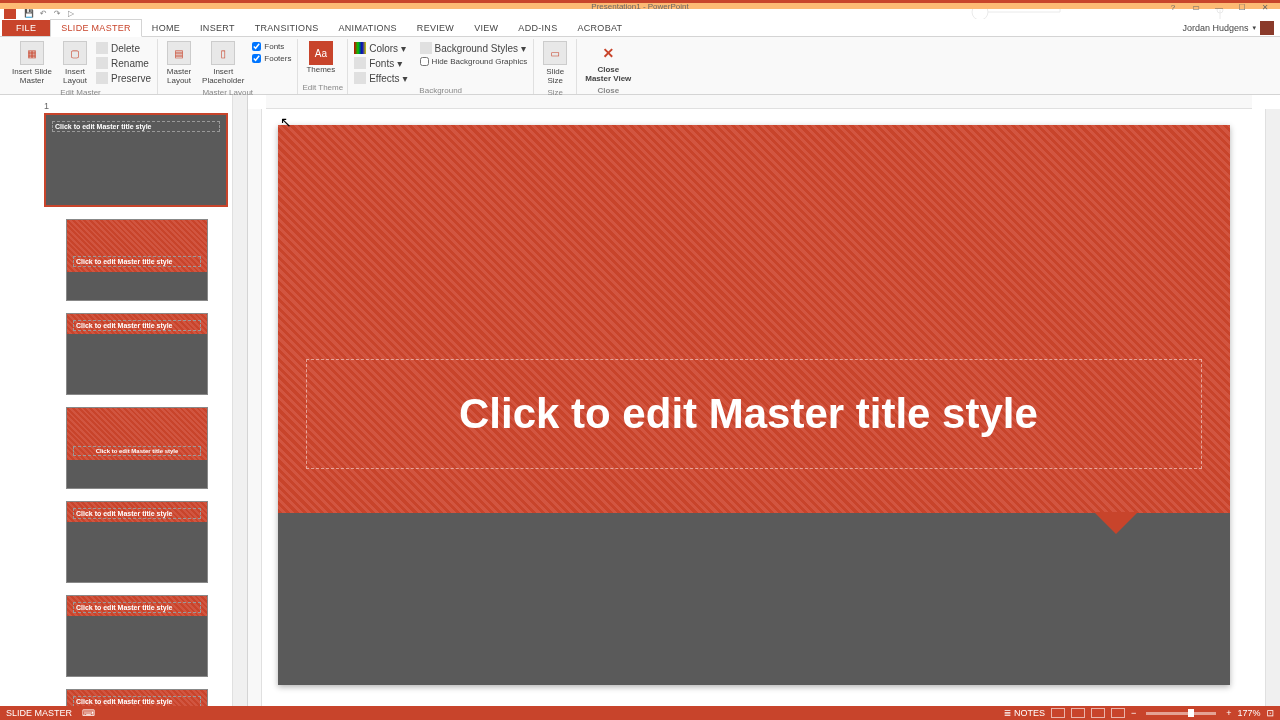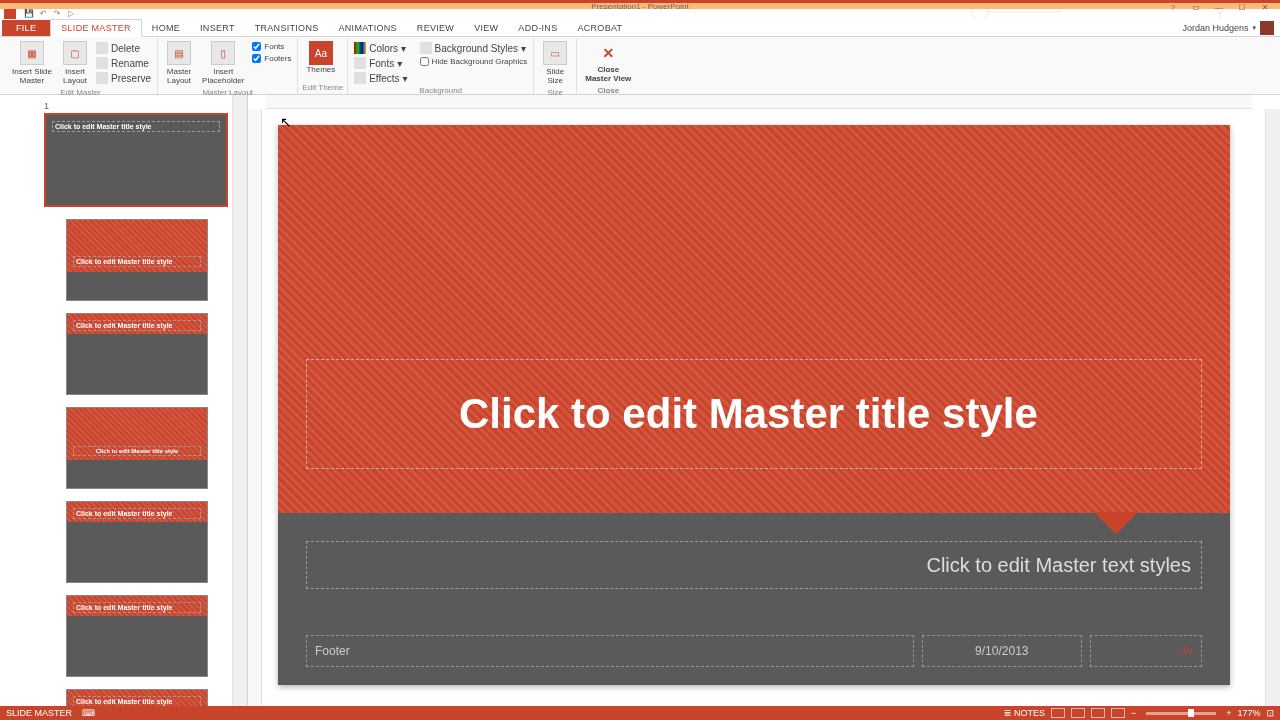--- a/index.html
+++ b/index.html
@@ -319,34 +319,20 @@
     <div class="ruler-v"></div>
 
     <div class="slide-canvas">
       <div class="sc-orange">
         <div class="sc-title-box">
           <div class="t">Click to edit Master title style</div>
         </div>
       </div>
       <div class="sc-gray">
         <div class="sc-pointer"></div>
-        <div class="sc-sub-box">
-          <div class="s">Click to edit Master text styles</div>
-        </div>
-        <div class="sc-footer-row">
-          <div class="sc-footer-box f1">
-              <span>Footer</span>
-            </div>
-          <div class="sc-footer-box f2">
-              <span>9/10/2013</span>
-            </div>
-          <div class="sc-footer-box f3">
-              <span>‹#›</span>
-            </div>
-        </div>
       </div>
     </div>
 
     <div class="editor-scroll"></div>
   </div>
 
 </div>
 
 <div class="cursor">↖</div>
 

